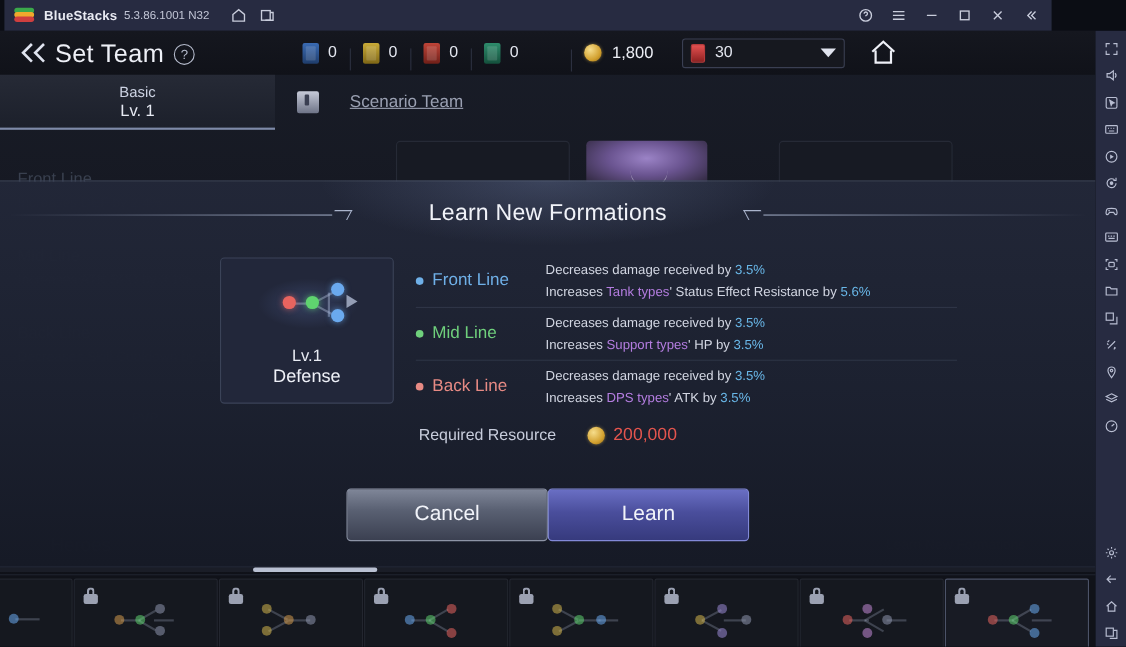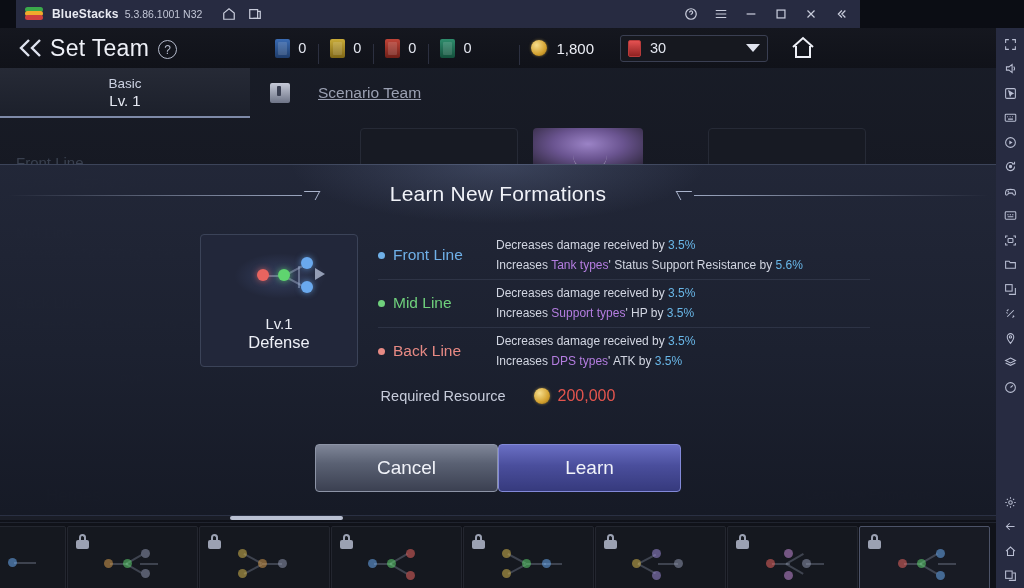--- a/index.html
+++ b/index.html
@@ -6,21 +6,21 @@
   html, body {
     width: 1024px; height: 588px;
     background: #0b0d14;
     font-family: "Liberation Sans", sans-serif;
     overflow: hidden;
   }
   #root { position: relative; width: 1024px; height: 588px; }
 
   
   .bs-titlebar {
-    position: absolute; left: 16px; top: 0; width: 844px; height: 28px;
+    position: absolute; left: 4px; top: 0; width: 952px; height: 28px;
     background: #272b41; display: flex; align-items: center;
   }
   .bs-logo { width: 18px; height: 14px; margin-left: 9px; position: relative; }
   .bs-logo i { position: absolute; left: 0; width: 18px; height: 5px; border-radius: 3px; }
   .bs-logo i:nth-child(1) { top: 0;  background: #3ba94b; }
   .bs-logo i:nth-child(2) { top: 4px; background: #f0a92c; }
   .bs-logo i:nth-child(3) { top: 8px; background: #cf3f3f; }
   .bs-name { color: #e8eaf2; font-size: 12px; font-weight: bold; margin-left: 9px; letter-spacing: .2px; }
   .bs-ver { color: #c2c6d6; font-size: 10.5px; margin-left: 6px; }
   .bs-tbicon { width: 26px; height: 28px; display: flex; align-items: center; justify-content: center; color: #c9cddc; }
@@ -368,21 +368,21 @@
 
       <div class="eff-list">
 
         <div class="eff-row">
           <div class="eff-label">
             <span class="eff-bullet" style="background:#6fb0e8"></span>
             <span class="eff-name" style="color:#6fb0e8">Front Line</span>
           </div>
           <div class="eff-text">
             <div><span>Decreases damage received by </span><span class="hl-num">3.5%</span></div>
-            <div><span>Increases </span><span class="hl-type">Tank types</span><span>' Status Support Resistance by </span><span class="hl-num">5.6%</span></div>
+            <div><span>Increases </span><span class="hl-type">Tank types</span><span>' Status Effect Resistance by </span><span class="hl-num">5.6%</span></div>
           </div>
         </div>
 
         <div class="eff-row">
           <div class="eff-label">
             <span class="eff-bullet" style="background:#6fd07c"></span>
             <span class="eff-name" style="color:#6fd07c">Mid Line</span>
           </div>
           <div class="eff-text">
             <div><span>Decreases damage received by </span><span class="hl-num">3.5%</span></div>

